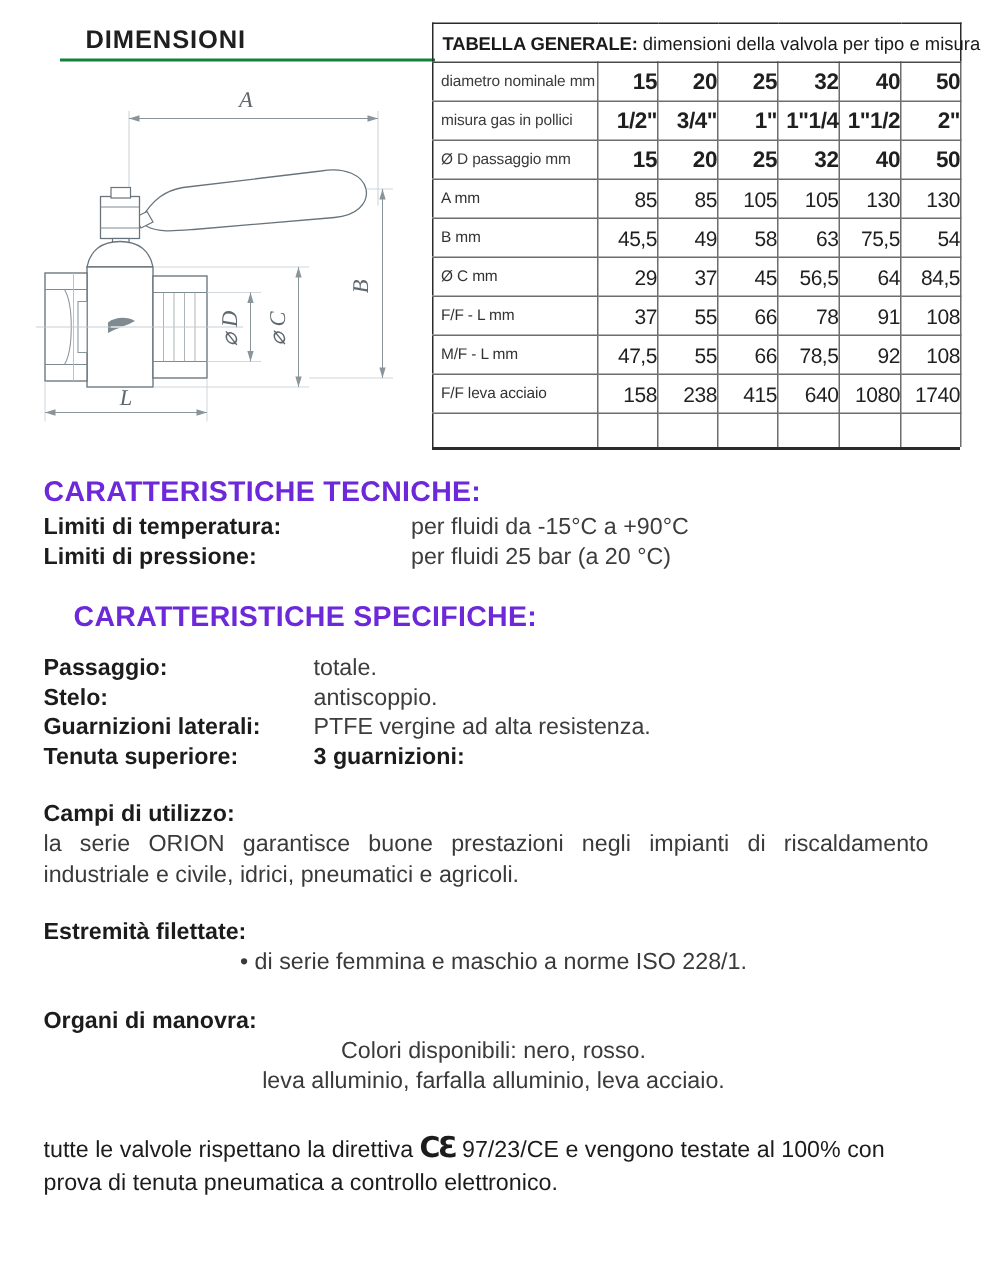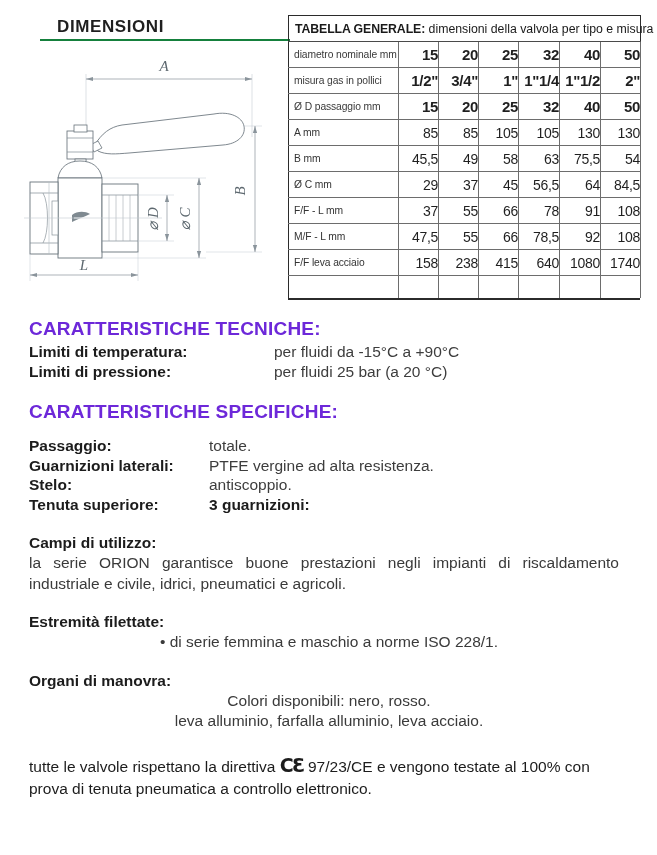--- a/index.html
+++ b/index.html
@@ -403,34 +403,34 @@
     <div class="spec-row">
       <span class="spec-key" style="width:245px;">Limiti di temperatura:</span>
       <span class="spec-val">per fluidi da -15°C a +90°C</span>
     </div>
     <div class="spec-row">
       <span class="spec-key" style="width:245px;">Limiti di pressione:</span>
       <span class="spec-val">per fluidi 25 bar (a 20 °C)</span>
     </div>
   </div>
 
-  <div class="sec-title" style="margin-top:20px;">CARATTERISTICHE SPECIFICHE:</div>
+  <div class="sec-title" style="margin-top:20px;margin-left:20px;">CARATTERISTICHE SPECIFICHE:</div>
 
   <div style="margin-top:13px;">
     <div class="spec-row">
       <span class="spec-key" style="width:180px;">Passaggio:</span>
       <span class="spec-val">totale.</span>
     </div>
     <div class="spec-row">
+      <span class="spec-key" style="width:180px;">Stelo:</span>
+      <span class="spec-val">antiscoppio.</span>
+    </div>
+    <div class="spec-row">
       <span class="spec-key" style="width:180px;">Guarnizioni laterali:</span>
       <span class="spec-val">PTFE vergine ad alta resistenza.</span>
-    </div>
-    <div class="spec-row">
-      <span class="spec-key" style="width:180px;">Stelo:</span>
-      <span class="spec-val">antiscoppio.</span>
     </div>
     <div class="spec-row">
       <span class="spec-key" style="width:180px;">Tenuta superiore:</span>
       <span class="spec-val" style="font-weight:bold;color:#1c1c1c;">3 guarnizioni:</span>
     </div>
   </div>
 
   <div style="margin-top:19px; width:590px;">
     <div class="para-head">Campi di utilizzo:</div>
     <div class="para-body justify">la serie ORION garantisce buone prestazioni negli impianti di riscaldamento industriale e civile, idrici, pneumatici e agricoli.</div>

